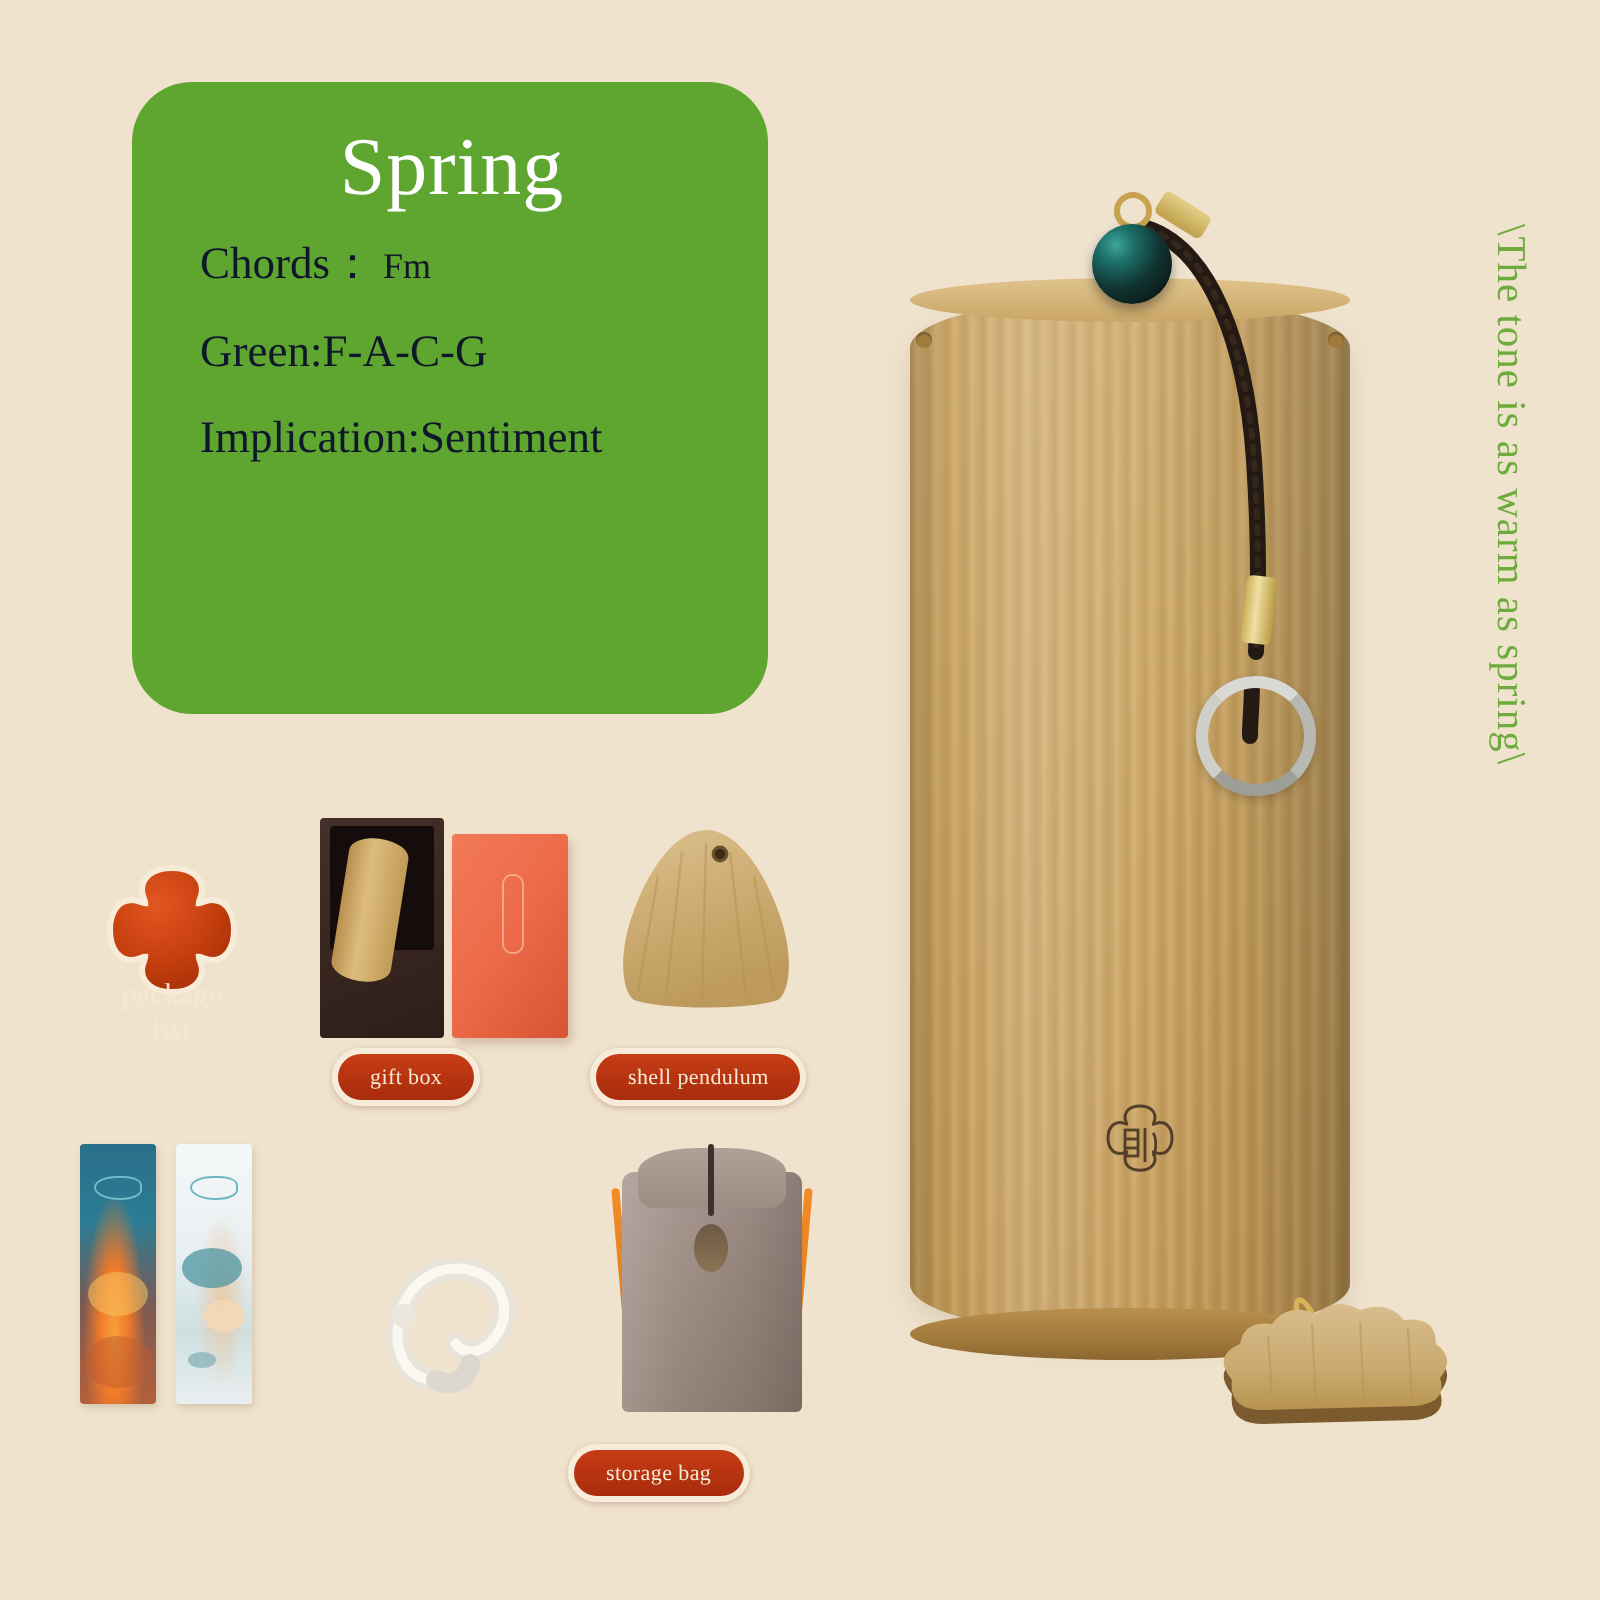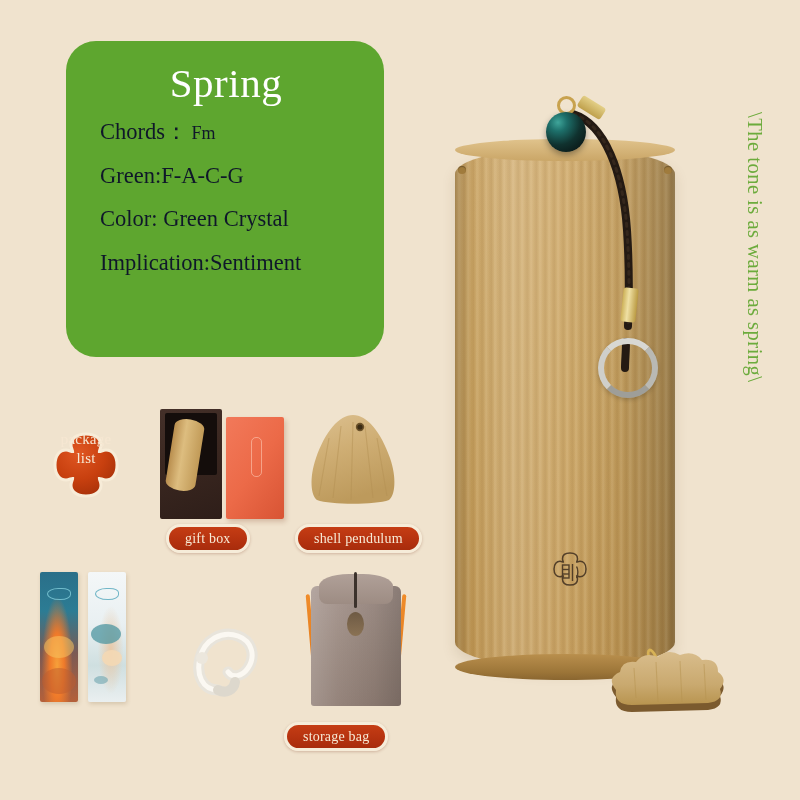--- a/index.html
+++ b/index.html
@@ -213,21 +213,21 @@
   .quatrefoil {
     position: absolute;
     left: 38px; top: 430px;
     width: 96px; height: 96px;
   }
   .quatrefoil .qf-label {
     position: absolute;
     left: 0; top: 0;
     width: 96px; height: 96px;
     display: flex; flex-direction: column;
-    align-items: center; justify-content: flex-start;
+    align-items: center; justify-content: flex-end;
     color: #f6e7d2;
     font-size: 15px;
     line-height: 1.25;
     text-align: center;
     letter-spacing: 0.2px;
   }
 
   
   .item { position: absolute; }
 
@@ -351,21 +351,21 @@
   
   .pill {
     position: absolute;
     display: flex; align-items: center; justify-content: center;
     height: 29px;
     padding: 0 16px;
     border-radius: 16px;
     border: 3px solid #f6ecd9;
     background: linear-gradient(180deg,#c53d14 0%, #b83410 48%, #a82c0c 100%);
     color: #f7ead5;
-    font-size: 14px;
+    font-size: 11px;
     letter-spacing: 0.2px;
     white-space: nowrap;
     box-shadow: 0 1px 3px rgba(110,40,15,0.25);
   }
   .pill-giftbox  { left: 166px; top: 524px; }
   .pill-shell    { left: 295px; top: 524px; }
   .pill-paper    { left: 6px;   top: 722px; }
   .pill-hook     { left: 178px; top: 722px; }
   .pill-storage  { left: 284px; top: 722px; }
 </style>
@@ -374,21 +374,20 @@
 
 <div id="page">
 
 
   <div class="info-card">
     <div class="info-title">Spring</div>
     <div class="info-line">
       <span>Chords：</span><span class="chord-val">Fm</span>
     </div>
     <div class="info-line">Green:F-A-C-G</div>
-    <div class="info-line">Color: Green Crystal</div>
     <div class="info-line">Implication:Sentiment</div>
   </div>
 
   <div class="tagline">\The tone is as warm as spring\</div>
 
   <div class="chime">
     <div class="chime-body">
       <div class="chime-top-ellipse"></div>
       <div class="chime-peg left"></div>
       <div class="chime-peg right"></div>

